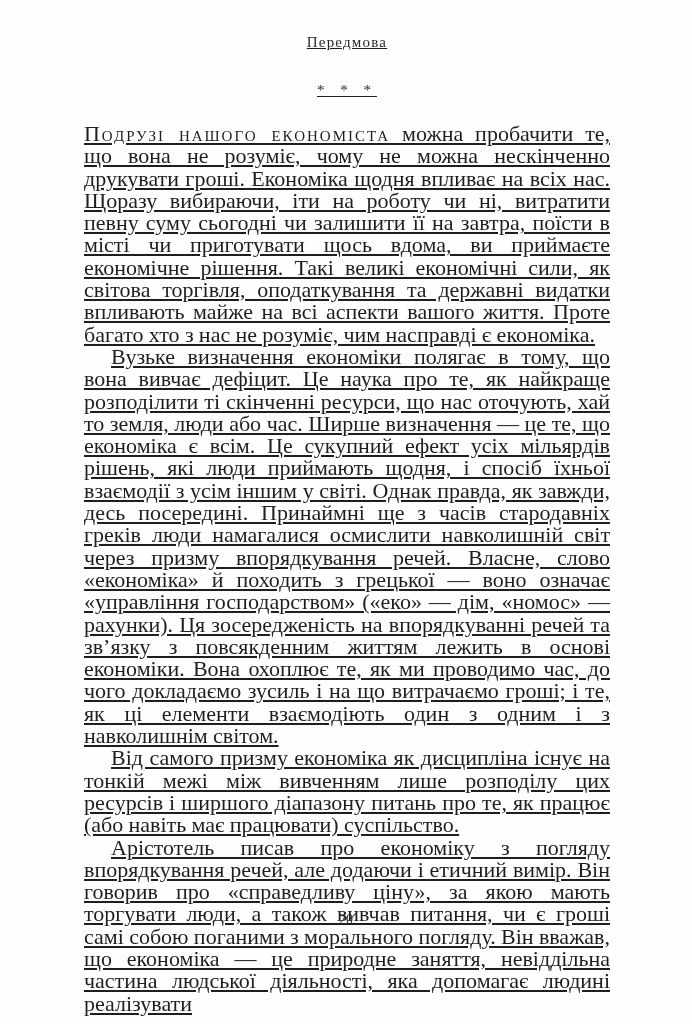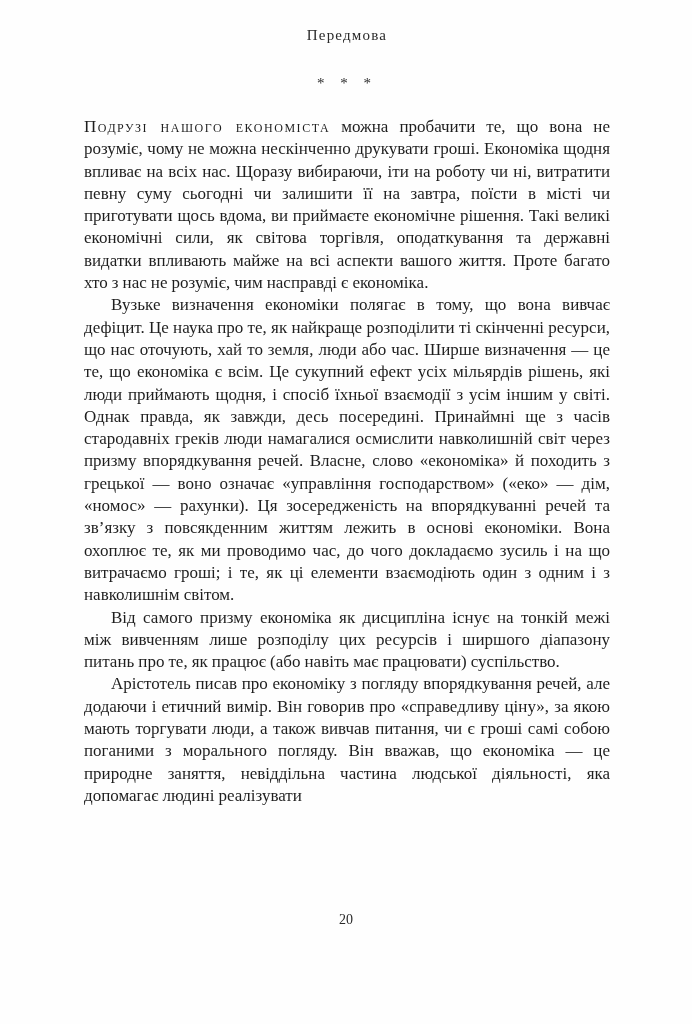--- a/index.html
+++ b/index.html
@@ -6,24 +6,25 @@
     margin: 0;
     padding: 0;
     background: #ffffff;
   }
   .page {
     position: relative;
     width: 692px;
     height: 1024px;
     box-sizing: border-box;
     background: #fefefe;
-    padding: 26px 82px 0 84px;
+    padding: 33px 82px 0 84px;
     font-family: "Liberation Serif", "DejaVu Serif", serif;
     color: #1e1e1e;
     overflow: hidden;
+    text-decoration: underline;
   }
   .running-head {
     text-align: center;
     font-size: 15px;
     line-height: 18px;
     letter-spacing: 1.2px;
     color: #2a2a2a;
   }
   .separator {
     text-align: center;
@@ -31,21 +32,21 @@
     line-height: 18px;
     letter-spacing: 6px;
     margin-top: 30px;
     color: #2a2a2a;
   }
   .body-text {
     margin-top: 24px;
   }
   .para {
     margin: 0;
-    font-size: 17px;
+    font-size: 22px;
     line-height: 22.3px;
     text-align: justify;
     hyphens: auto;
     -webkit-hyphens: auto;
     word-spacing: -0.2px;
   }
   .para.indent {
     text-indent: 27px;
   }
   .smallcaps {

